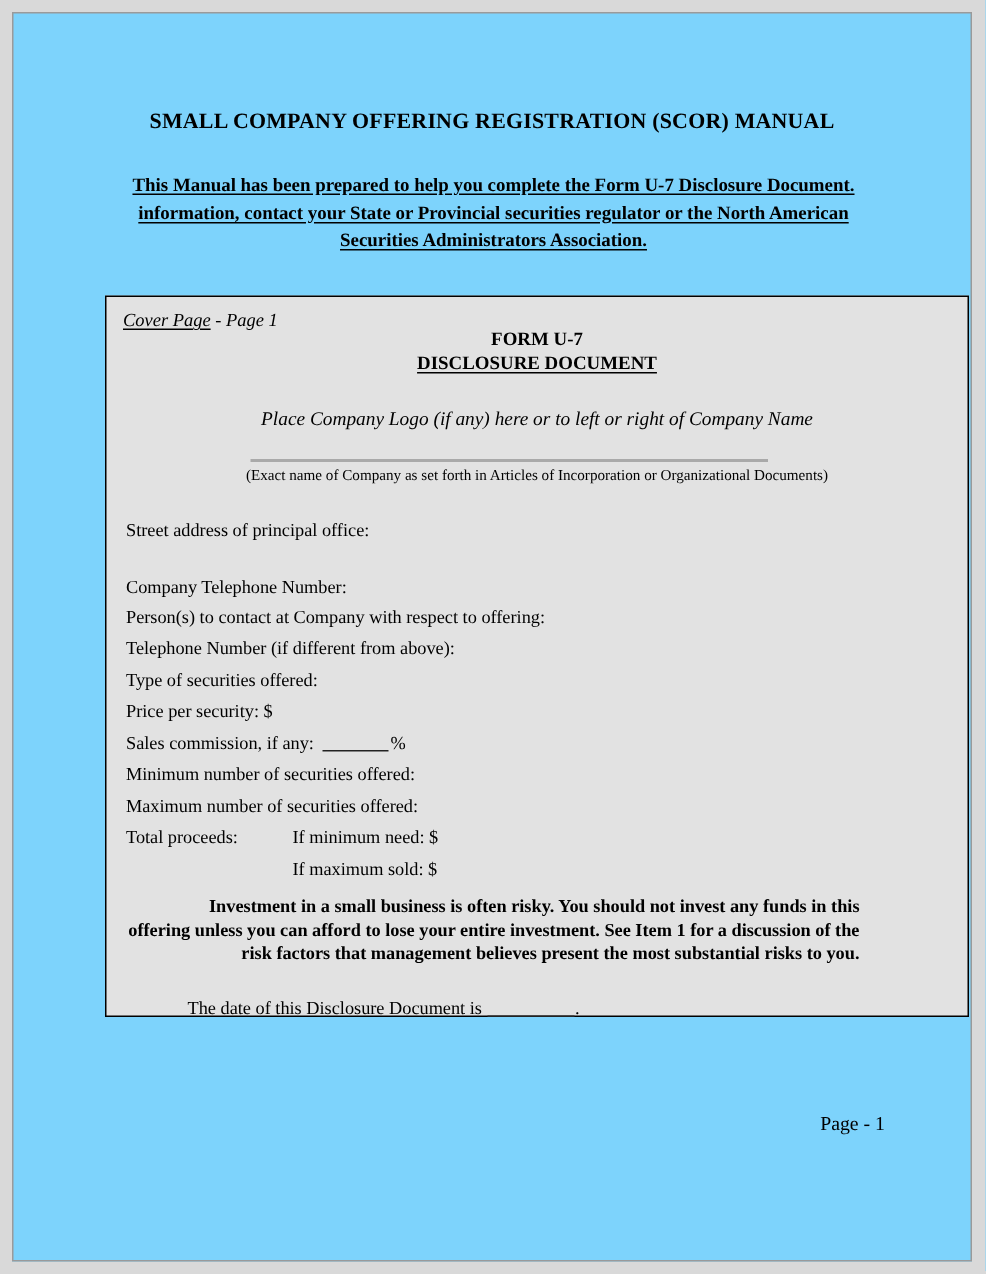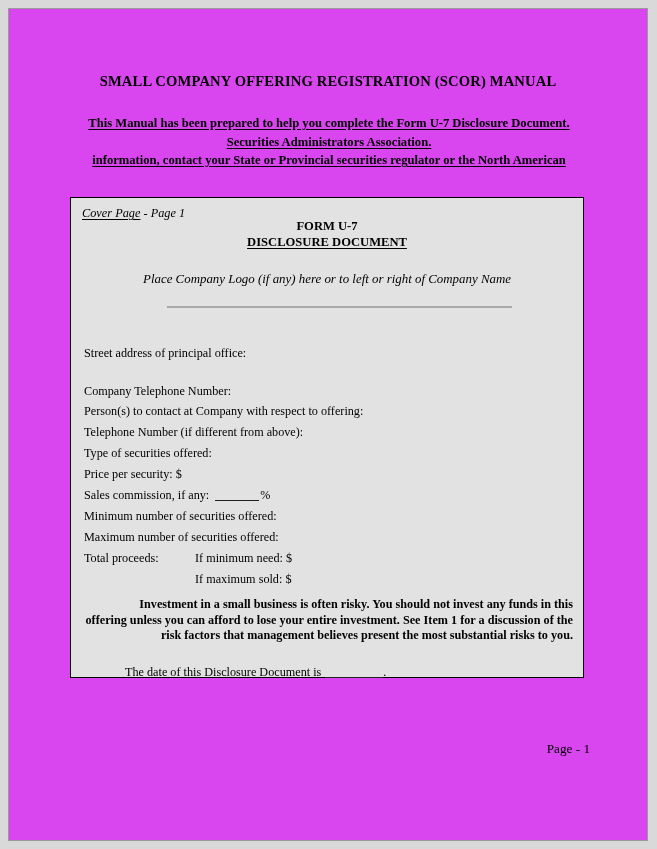--- a/index.html
+++ b/index.html
@@ -16,21 +16,21 @@
     overflow: hidden;
   }
 
   
   .page-sheet {
     position: absolute;
     left: 8px;
     top: 8px;
     width: 640px;
     height: 833px;
-    background: #d946ef;
+    background: #7dd3fc;
     border: 1px solid #9a9a9a;
     box-sizing: border-box;
     overflow: hidden;
   }
 
   .page-inner {
     position: absolute;
     left: 0;
     top: 0;
     width: 100%;
@@ -67,21 +67,21 @@
     text-decoration: underline;
     text-underline-offset: 1.5px;
     text-align: center;
   }
 
   
   .form-box {
     position: absolute;
     left: 61px;
     top: 188px;
-    width: 514px;
+    width: 576px;
     height: 481px;
     background: #e2e2e2;
     border: 1.4px solid #000;
     box-sizing: border-box;
   }
 
   .box-pad {
     position: relative;
     width: 100%;
     height: 100%;
@@ -222,38 +222,39 @@
 </head>
 <body>
 
 <div class="page-sheet">
   <div class="page-inner">
 
     <div class="doc-title">SMALL COMPANY OFFERING REGISTRATION (SCOR) MANUAL</div>
 
     <div class="intro-block">
       <span class="intro-line"><span>This Manual has been prepared to help you complete the Form U-7 Disclosure Document.</span></span>
+      <span class="intro-line"><span>information, contact your State or Provincial securities regulator or the North American</span></span>
       <span class="intro-line"><span>Securities Administrators Association.</span></span>
-      <span class="intro-line"><span>information, contact your State or Provincial securities regulator or the North American</span></span>
     </div>
 
     <div class="form-box">
       <div class="box-pad">
 
         <div class="cover-page-label"><span class="u">Cover Page</span><span> - Page 1</span></div>
 
         <div class="form-heading">
           <span>FORM U-7</span>
           <span class="line2">DISCLOSURE DOCUMENT</span>
         </div>
 
         <div class="logo-note">Place Company Logo (if any) here or to left or right of Company Name</div>
 
         <div class="name-rule"></div>
 
+        <div class="name-caption">(Exact name of Company as set forth in Articles of Incorporation or Organizational Documents)</div>
 
         <div id="field-rows">
             <div class="field" style="top: 148px;"><span>Street address of principal office:</span></div>
             <div class="field" style="top: 186px;"><span>Company Telephone Number:</span></div>
             <div class="field" style="top: 206px;"><span>Person(s) to contact at Company with respect to offering:</span></div>
             <div class="field" style="top: 227px;"><span>Telephone Number (if different from above):</span></div>
             <div class="field" style="top: 248px;"><span>Type of securities offered:</span></div>
             <div class="field" style="top: 269px;"><span>Price per security:  $</span></div>
             <div class="field" style="top: 311px;"><span>Minimum number of securities offered:</span></div>
             <div class="field" style="top: 332px;"><span>Maximum number of securities offered:</span></div>

